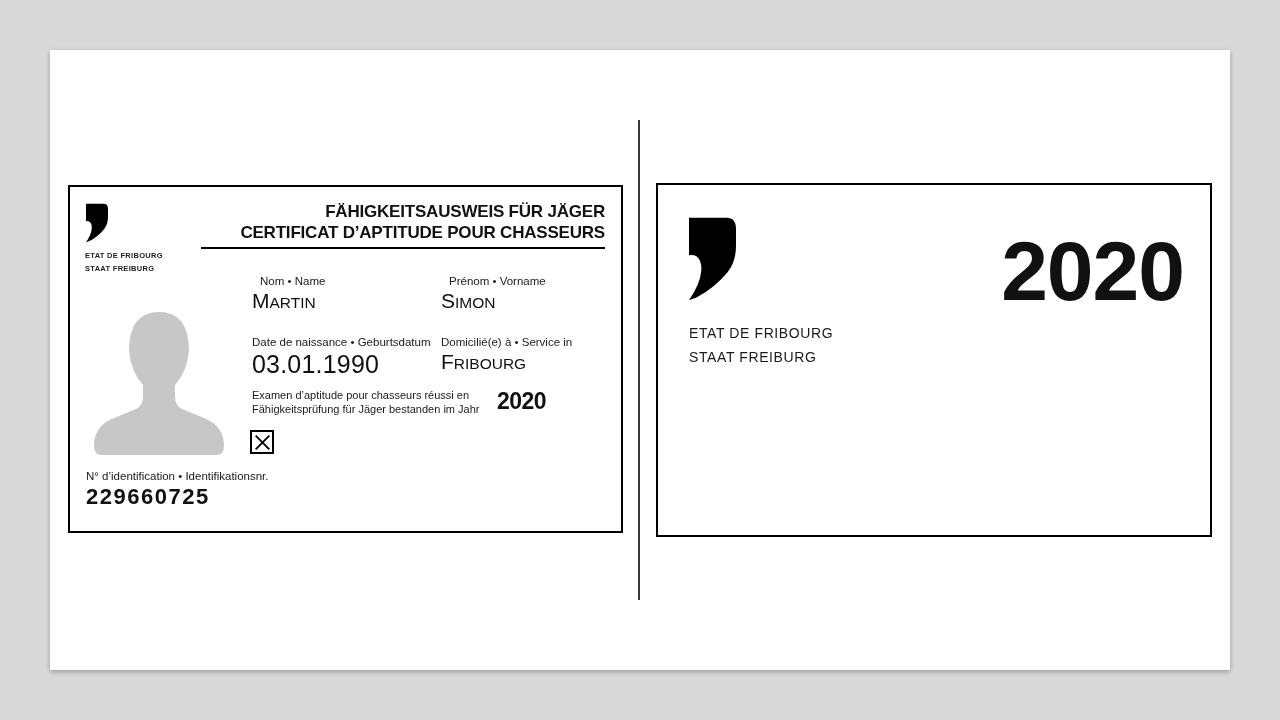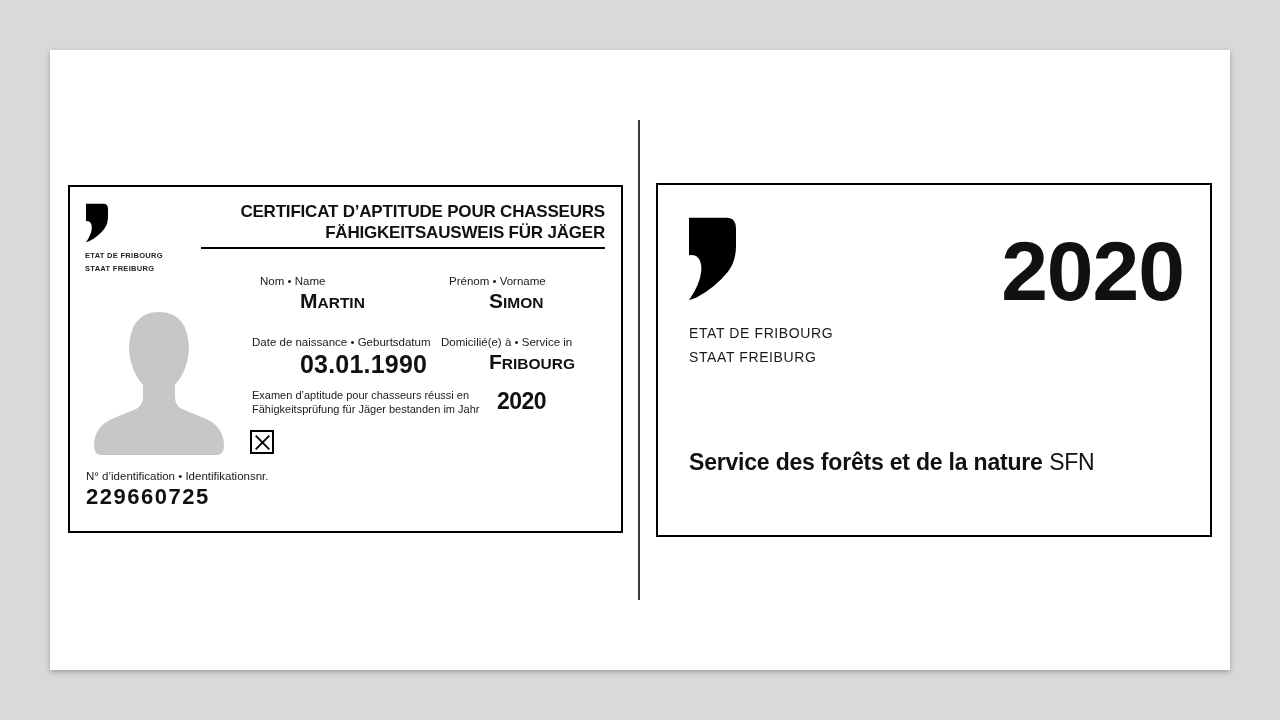--- a/index.html
+++ b/index.html
@@ -45,21 +45,21 @@
     font-weight: bold; font-size: 17px; line-height: 21px;
     letter-spacing: -0.2px;
     padding-bottom: 4px;
     border-bottom: 2.5px solid #000;
     white-space: nowrap;
   }
 
   .photo { left: 10px; top: 112px; width: 158px; height: 156px; }
 
   .field-label { font-size: 11.5px; color: #1a1a1a; white-space: nowrap; }
-  .field-value { font-weight: bold; white-space: nowrap; margin-left: 48px; }
+  .field-value { font-weight: normal; white-space: nowrap; }
   .cap-initial { font-size: 21px; }
   .cap-rest    { font-size: 15.5px; }
   .plain-value { font-size: 25px; letter-spacing: 0.2px; }
 
   .col1 { left: 182px; }
   .col2 { left: 371px; }
   .row1-label { top: 88px; padding-left: 8px; }
   .row1-value { top: 102px; }
   .row2-label { top: 149px; }
   .row2-value { top: 163px; }
@@ -99,22 +99,22 @@
 
     <svg class="abs logo-small" viewBox="0 0 50 88" aria-hidden="true">
       <path d="M0,0 H40 Q50,0 50,12 V30 Q50,47 41,58 Q28,74 8,85 L0,88 Q12,70 13,57 Q14,46 8,41 Q4,39 0,40 Z" fill="#000"></path>
     </svg>
     <div class="abs etat-small">
       <div>ETAT DE FRIBOURG</div>
       <div>STAAT FREIBURG</div>
     </div>
 
     <div class="abs title-block">
+      <div>FÄHIGKEITSAUSWEIS FÜR JÄGER</div>
       <div>CERTIFICAT D’APTITUDE POUR CHASSEURS</div>
-      <div>FÄHIGKEITSAUSWEIS FÜR JÄGER</div>
     </div>
 
     <svg class="abs photo" viewBox="0 0 158 156" aria-hidden="true">
       <path d="M22,156 Q14,156 14,147 Q14,127 34,119 L56,110 Q63,107 63,97 L63,86 Q51,73 49,52 Q49,13 79,13 Q109,13 109,52 Q107,73 95,86 L95,97 Q95,107 102,110 L124,119 Q144,127 144,147 Q144,156 136,156 Z" fill="#c7c7c7"></path>
     </svg>
 
     <div class="abs field-label col1 row1-label">Nom • Name</div>
     <div class="abs field-label col2 row1-label">Prénom • Vorname</div>
     <div class="abs field-value col1 row1-value"><span class="cap-initial">M</span><span class="cap-rest">ARTIN</span></div>
     <div class="abs field-value col2 row1-value"><span class="cap-initial">S</span><span class="cap-rest">IMON</span></div>
@@ -147,16 +147,15 @@
       <path d="M0,0 H40 Q50,0 50,12 V30 Q50,47 41,58 Q28,74 8,85 L0,88 Q12,70 13,57 Q14,46 8,41 Q4,39 0,40 Z" fill="#000"></path>
     </svg>
     <div class="abs etat-big">
       <div>ETAT DE FRIBOURG</div>
       <div>STAAT FREIBURG</div>
     </div>
 
     <div class="abs back-year">2020</div>
 
     <div class="abs service-block">
-      <div><span class="b">Service des forêts et de la nature</span><span class="sfx">SFN</span></div>
     </div>
   </div>
 </div>
 
 </body></html>

